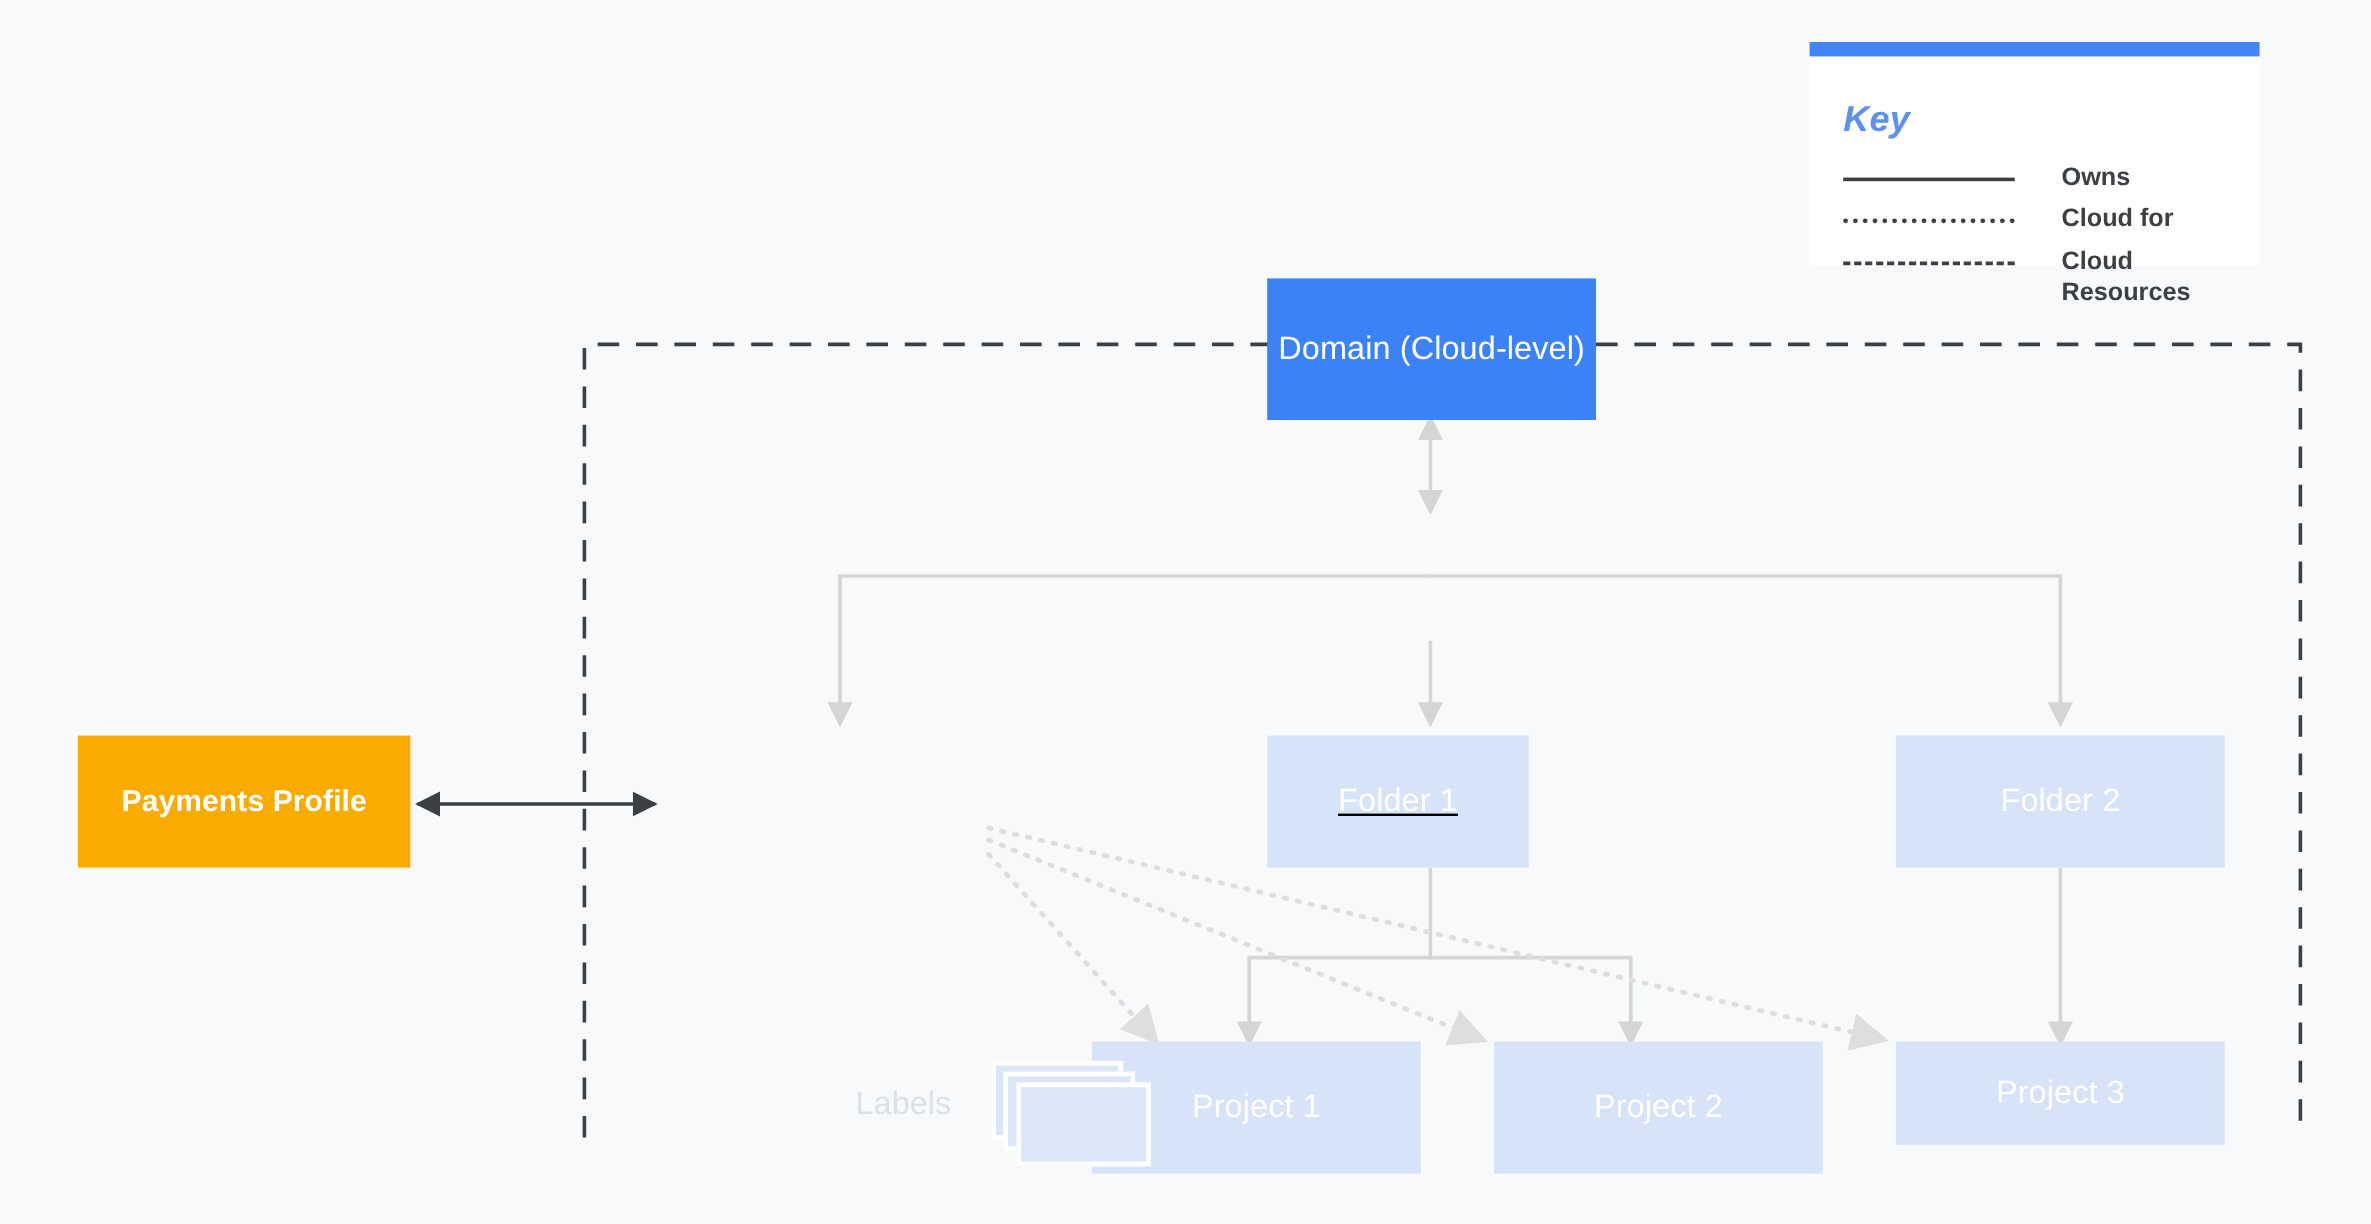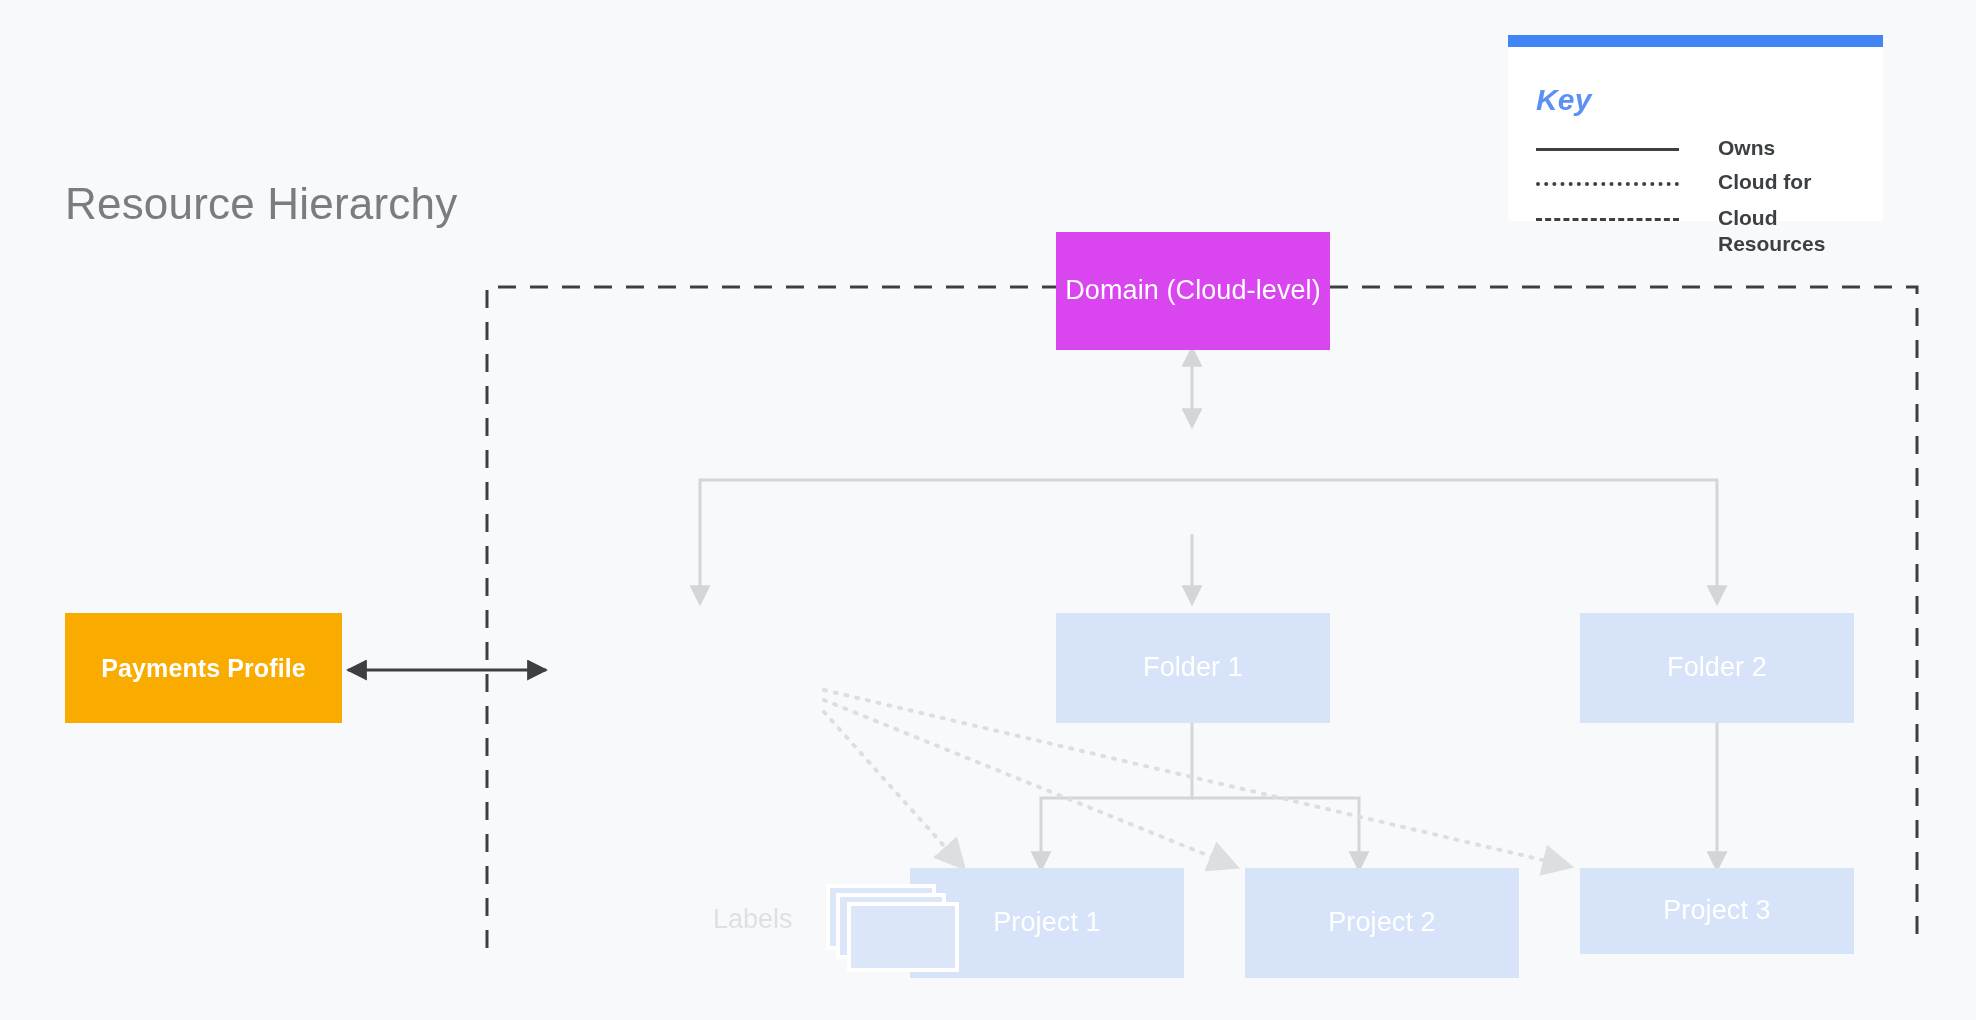--- a/index.html
+++ b/index.html
@@ -37,21 +37,21 @@
     box-sizing: border-box;
   }
   .node-label {
     font-size: 27px;
     color: #FFFFFF;
     font-weight: 400;
     letter-spacing: 0.1px;
     line-height: 1.15;
     white-space: nowrap;
   }
-  .node-pink   { background: #d946ef; }
+  .node-pink   { background: #3b82f6; }
   .node-blue   { background: #D6E3F8; }
   .node-green  { background: #DBEDDE; }
   .node-amber  { background: #F9AB00; }
   .node-amber .node-label {
     font-weight: 700;
     font-size: 25px;
   }
 
   #page-title {
     position: absolute;
@@ -149,21 +149,20 @@
   }
   #key-row-owns      { top: 100px; }
   #key-row-paysfor   { top: 134px; }
   #key-row-cloudres  { top: 170px; }
 </style>
 </head>
 <body>
 
 <div id="stage">
 
-  <div id="page-title">Resource Hierarchy</div>
 
   <svg id="edges" viewBox="0 0 1976 1020" width="1976" height="1020">
     <defs>
       <marker id="arrow-gray" viewBox="0 0 10 10" refX="8" refY="5" markerWidth="7" markerHeight="7" orient="auto-start-reverse">
         <path d="M 0 0 L 10 5 L 0 10 z" fill="#D3D5D7"></path>
       </marker>
       <marker id="arrow-gray-start" viewBox="0 0 10 10" refX="8" refY="5" markerWidth="7" markerHeight="7" orient="auto-start-reverse">
         <path d="M 0 0 L 10 5 L 0 10 z" fill="#D3D5D7"></path>
       </marker>
       <marker id="arrow-dark" viewBox="0 0 10 10" refX="9" refY="5" markerWidth="7" markerHeight="7" orient="auto-start-reverse">
@@ -193,21 +192,21 @@
 
     <line x1="348" y1="670" x2="546" y2="670" stroke="#3C4043" stroke-width="3" marker-start="url(#arrow-dark)" marker-end="url(#arrow-dark)"></line>
   </svg>
 
   <div class="node node-pink" style="left:1056px; top:232px; width:274px; height:118px;">
     <span class="node-label">Domain (Cloud-level)</span>
   </div>
 
 
 
-  <div class="node node-blue" style="left:1056px; top:613px; width:274px; height:110px;">
+  <div class="node node-blue" style="left:1056px; top:613px; width:218px; height:110px;text-decoration:underline;">
     <span class="node-label">Folder 1</span>
   </div>
 
   <div class="node node-blue" style="left:1580px; top:613px; width:274px; height:110px;">
     <span class="node-label">Folder 2</span>
   </div>
 
   <div class="node node-blue" style="left:910px; top:868px; width:274px; height:110px;">
     <span class="node-label">Project 1</span>
   </div>

